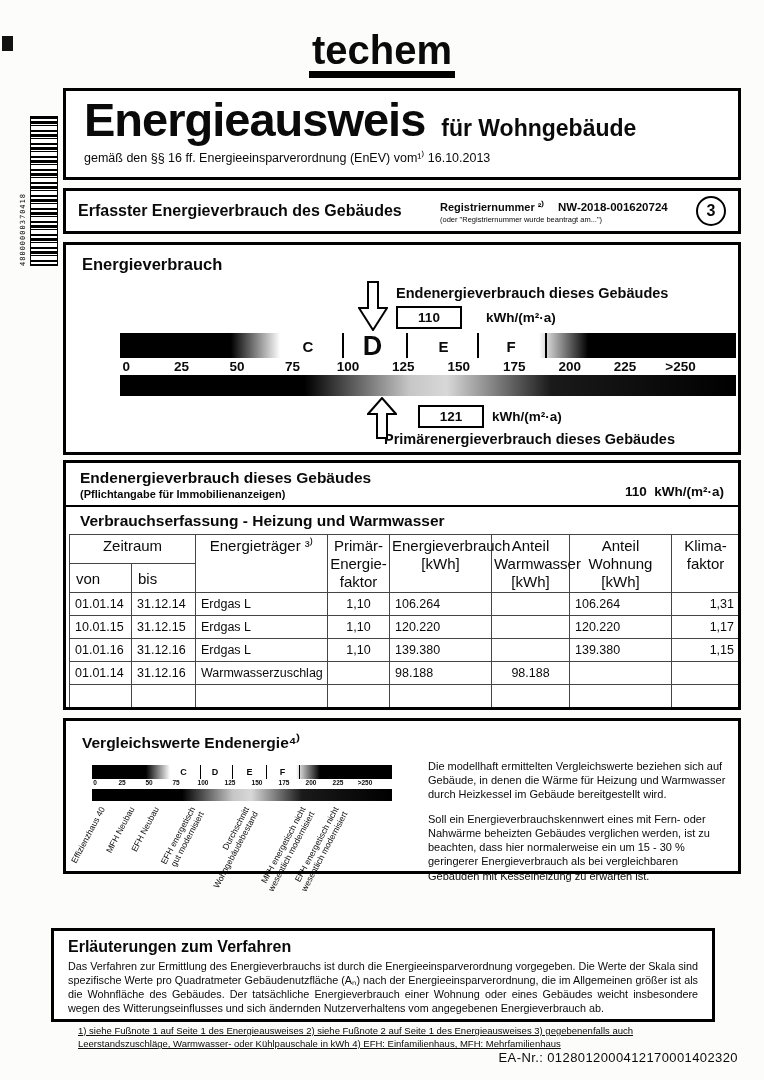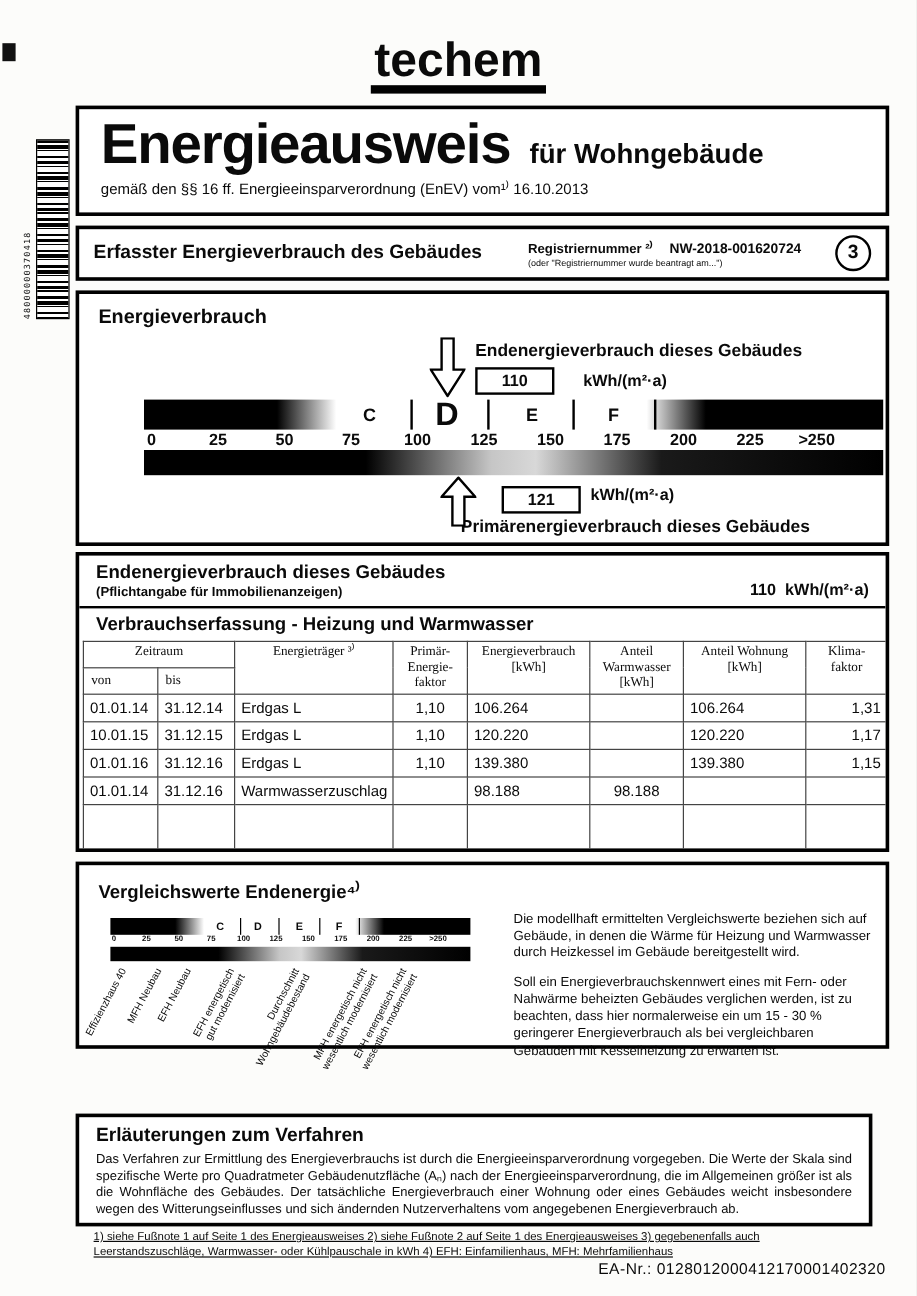--- a/index.html
+++ b/index.html
@@ -38,21 +38,21 @@
       display:flex; align-items:center; justify-content:center; font-size:16px; font-weight:bold;
       margin-left:12px; flex:0 0 auto; box-sizing:border-box; }
 
   .energy-box { left:63px; top:242px; width:678px; height:213px; }
   .eb-title { position:absolute; top:10px; left:16px; font-size:16.5px; font-weight:bold; }
   .end-label { position:absolute; left:330px; top:40px; font-size:14.5px; font-weight:bold; }
   .end-value-row { position:absolute; left:330px; top:61px; display:flex; align-items:center; gap:24px; }
   .value-box { display:inline-block; border:2px solid #000; width:62px; height:19px; line-height:19px;
       text-align:center; font-size:13.5px; font-weight:bold; background:#fff; }
   .value-unit { font-size:13.5px; font-weight:bold; }
-  .primary-value-row { position:absolute; left:352px; top:160px; display:flex; align-items:flex-start; gap:8px; }
+  .primary-value-row { position:absolute; left:352px; top:160px; display:flex; align-items:center; gap:8px; }
   .primary-label { position:absolute; left:318px; top:186px; font-size:14.5px; font-weight:bold; }
 
   .scale { position:absolute; left:54px; top:88px; width:616px; }
   .bar-top { position:relative; height:25px;
       background:linear-gradient(90deg,#000 0%,#000 18%,#fff 26%,#fff 68%,#000 76%,#000 100%); }
   .bar-bottom { position:relative; height:21px;
       background:linear-gradient(90deg,#000 0%,#000 30%,#c6c6c6 47%,#d8d8d8 53%,#1a1a1a 70%,#000 100%); }
   .ticks { position:relative; height:17px; }
   .tick { position:absolute; top:1px; transform:translateX(-50%); font-size:13.5px; font-weight:bold; white-space:nowrap; }
   .scale-letter { position:absolute; top:50%; transform:translate(-50%,-50%); font-size:15px; font-weight:bold; z-index:2; }
@@ -64,22 +64,22 @@
 
   .table-box { left:63px; top:460px; width:678px; height:250px; overflow:hidden; }
   .tb-head { display:flex; justify-content:space-between; align-items:flex-end; padding:6px 14px 2px; }
   .tb-title { font-size:15.5px; font-weight:bold; }
   .tb-sub { font-size:11px; font-weight:bold; margin-top:1px; }
   .tb-value { font-size:13.5px; font-weight:bold; white-space:pre; padding-bottom:1px; }
   .tb-divider { border-top:2.5px solid #000; margin-top:3px; }
   .tb-title2 { font-size:15.5px; font-weight:bold; padding:5px 14px 4px; }
   .ctable { width:670px; margin-left:3px; border-collapse:collapse; table-layout:fixed; }
   .ctable th, .ctable td { border:1px solid #444; }
-  .ctable thead th { font-size:11px; font-weight:normal; text-align:center; vertical-align:top;
-      padding:2px 2px 1px; white-space:pre-line; line-height:1.2;font-family:Liberation Serif, serif; }
+  .ctable thead th { font-size:15px; font-weight:normal; text-align:center; vertical-align:top;
+      padding:2px 2px 1px; white-space:pre-line; line-height:1.2; }
   .ctable th.th-sub { text-align:left; padding-left:6px; vertical-align:middle; }
   .ctable tbody td { font-size:12.5px; padding:2px 5px; height:18px; white-space:pre; overflow:hidden; }
   .ctable tbody tr:last-child td { height:34px; }
   .cell-0,.cell-1,.cell-2,.cell-4,.cell-6 { text-align:left; }
   .cell-3,.cell-5 { text-align:center; }
   .cell-7 { text-align:right; }
 
   .compare-box { left:63px; top:718px; width:678px; height:156px; }
   .cb-title { position:absolute; top:10px; left:16px; font-size:15.5px; font-weight:bold; }
   .scale.mini { left:26px; top:44px; width:300px; }
@@ -89,21 +89,21 @@
   .mini .tick { font-size:6.5px; top:0; }
   .mini .scale-letter { font-size:9px; }
   .mini .scale-div { width:1px; }
   .cb-labels { position:absolute; left:26px; top:84px; width:300px; height:110px; }
   .vx-anchor { position:absolute; top:0; width:0; height:0; }
   .vx-label { position:absolute; right:0; top:0; transform:rotate(-62deg); transform-origin:100% 0;
       white-space:pre; text-align:right; font-size:8.5px; line-height:1.2; }
   .cb-text { position:absolute; left:362px; top:38px; width:304px; }
   .cb-text p { margin:0 0 11px; font-size:11px; line-height:1.28; }
 
-  .explain-box { left:63px; top:928px; width:664px; height:94px; }
+  .explain-box { left:51px; top:928px; width:664px; height:94px; }
   .ex-title { font-size:16px; font-weight:bold; padding:7px 14px 3px; }
   .ex-text { font-size:10.8px; line-height:1.3; padding:0 14px; text-align:justify; }
 
   .footnotes { position:absolute; left:78px; top:1024px; width:624px; font-size:9.5px; line-height:1.4; white-space:pre-line;text-decoration:underline; }
   .ea-number { position:absolute; right:26px; top:1050px; font-size:13px; letter-spacing:0.4px; }
 </style>
 </head>
 <body>
 
 <div class="page">

